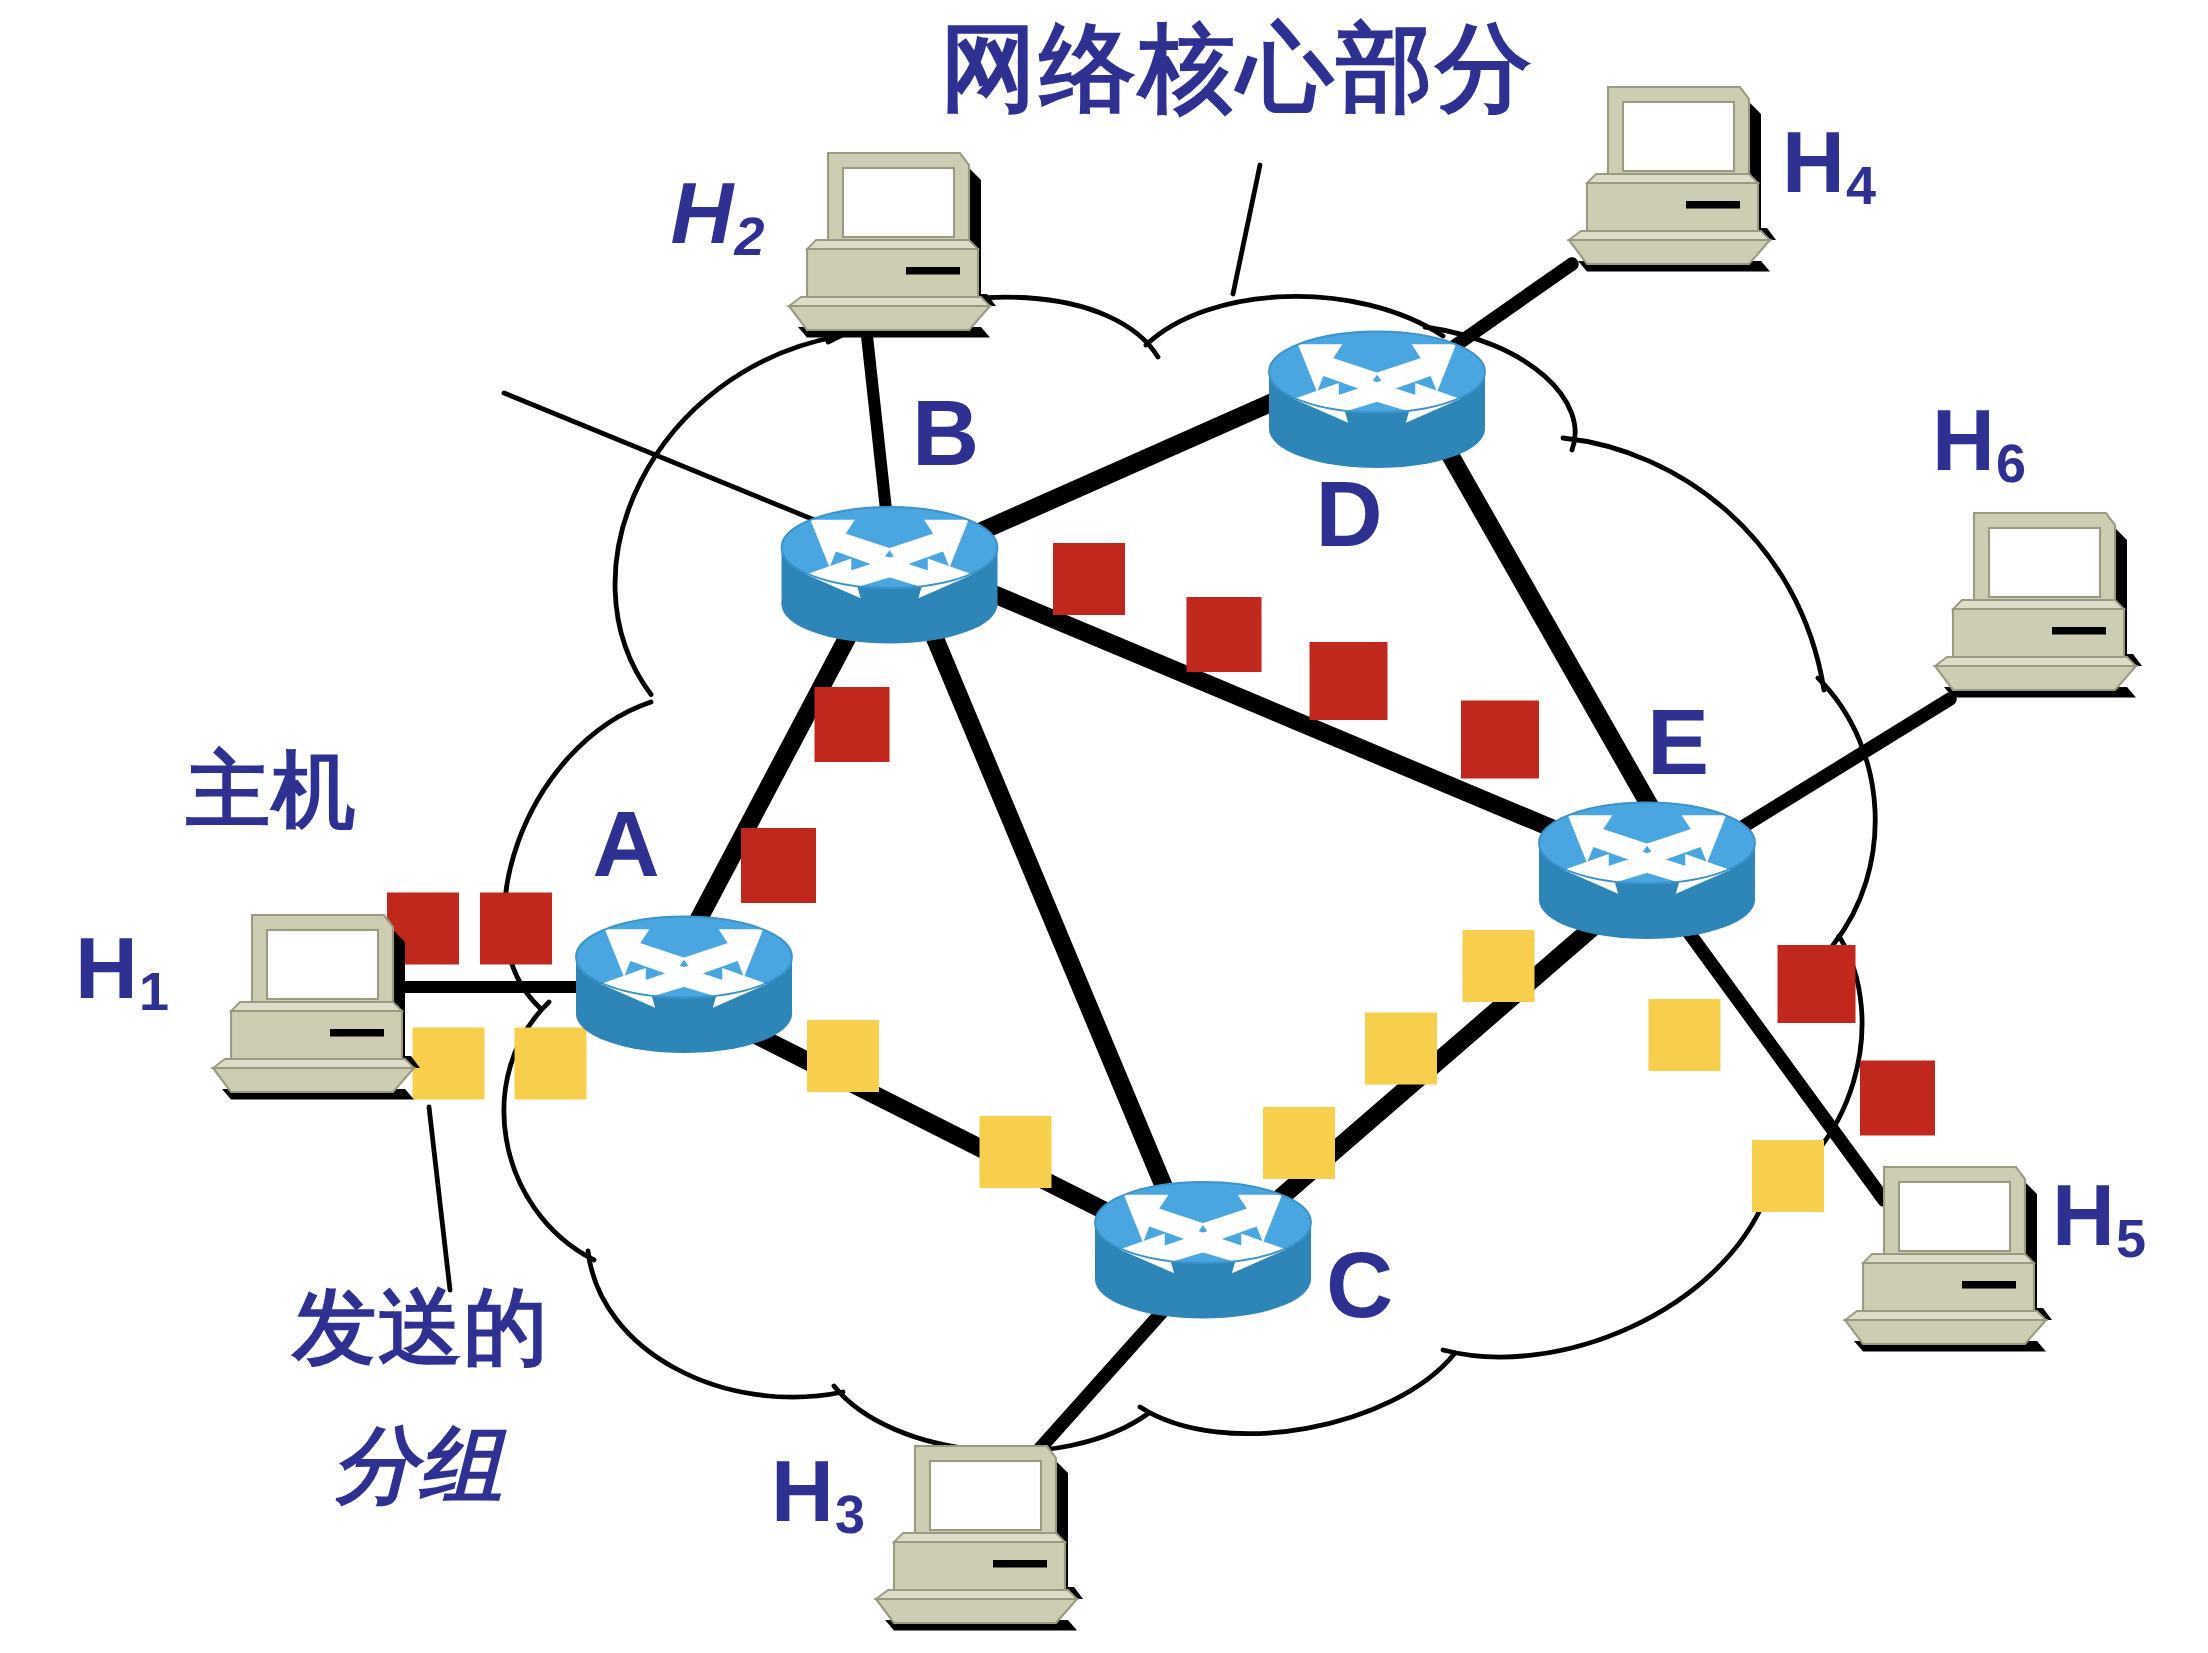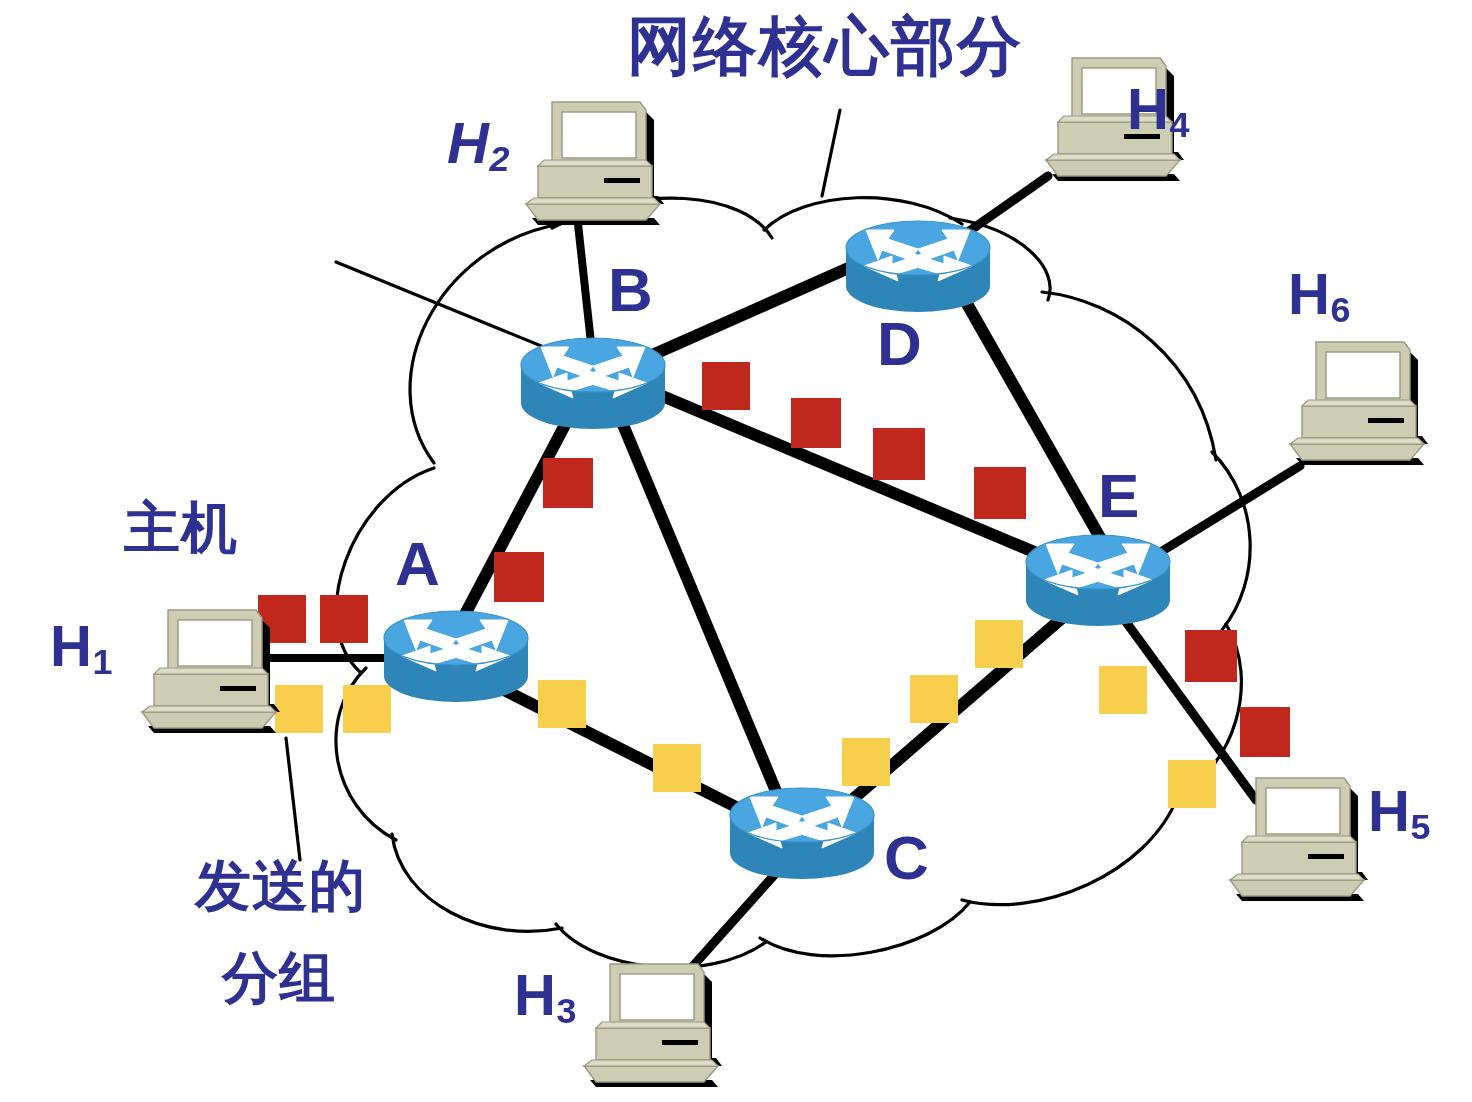--- a/index.html
+++ b/index.html
@@ -141,38 +141,38 @@
       <use href="#router-sym" x="722" y="775" width="160" height="110"></use>
     </g>
   </svg>
 
   <div class="lbl cn title-cn" style="left:627px; top:14px;">网络核心部分</div>
 
 
   <div class="lbl cn side-cn" style="left:124px; top:500px;">主机</div>
 
   <div class="lbl cn side-cn" style="left:195px; top:858px;">发送的</div>
-  <div class="lbl cn side-cn" style="left:222px; top:950px;">分组</div>
+  <div class="lbl cn side-cn" style="left:222px; top:950px;font-style:italic;">分组</div>
 
   <div class="lbl rtr-lbl" style="left:395px; top:533px;">A</div>
   <div class="lbl rtr-lbl" style="left:608px; top:259px;">B</div>
   <div class="lbl rtr-lbl" style="left:884px; top:827px;">C</div>
   <div class="lbl rtr-lbl" style="left:877px; top:313px;">D</div>
   <div class="lbl rtr-lbl" style="left:1098px; top:465px;">E</div>
 
   <div class="lbl host-lbl" style="left:50px; top:617px;">
     <span>H</span><sub>1</sub>
   </div>
   <div class="lbl host-lbl" style="left:447px; top:114px;font-style:italic;">
     <span>H</span><sub>2</sub>
   </div>
   <div class="lbl host-lbl" style="left:514px; top:966px;">
     <span>H</span><sub>3</sub>
   </div>
-  <div class="lbl host-lbl" style="left:1127px; top:80px;">
+  <div class="lbl host-lbl" style="left:1188px; top:80px;">
     <span>H</span><sub>4</sub>
   </div>
   <div class="lbl host-lbl" style="left:1368px; top:782px;">
     <span>H</span><sub>5</sub>
   </div>
   <div class="lbl host-lbl" style="left:1288px; top:265px;">
     <span>H</span><sub>6</sub>
   </div>
 
 </div>

